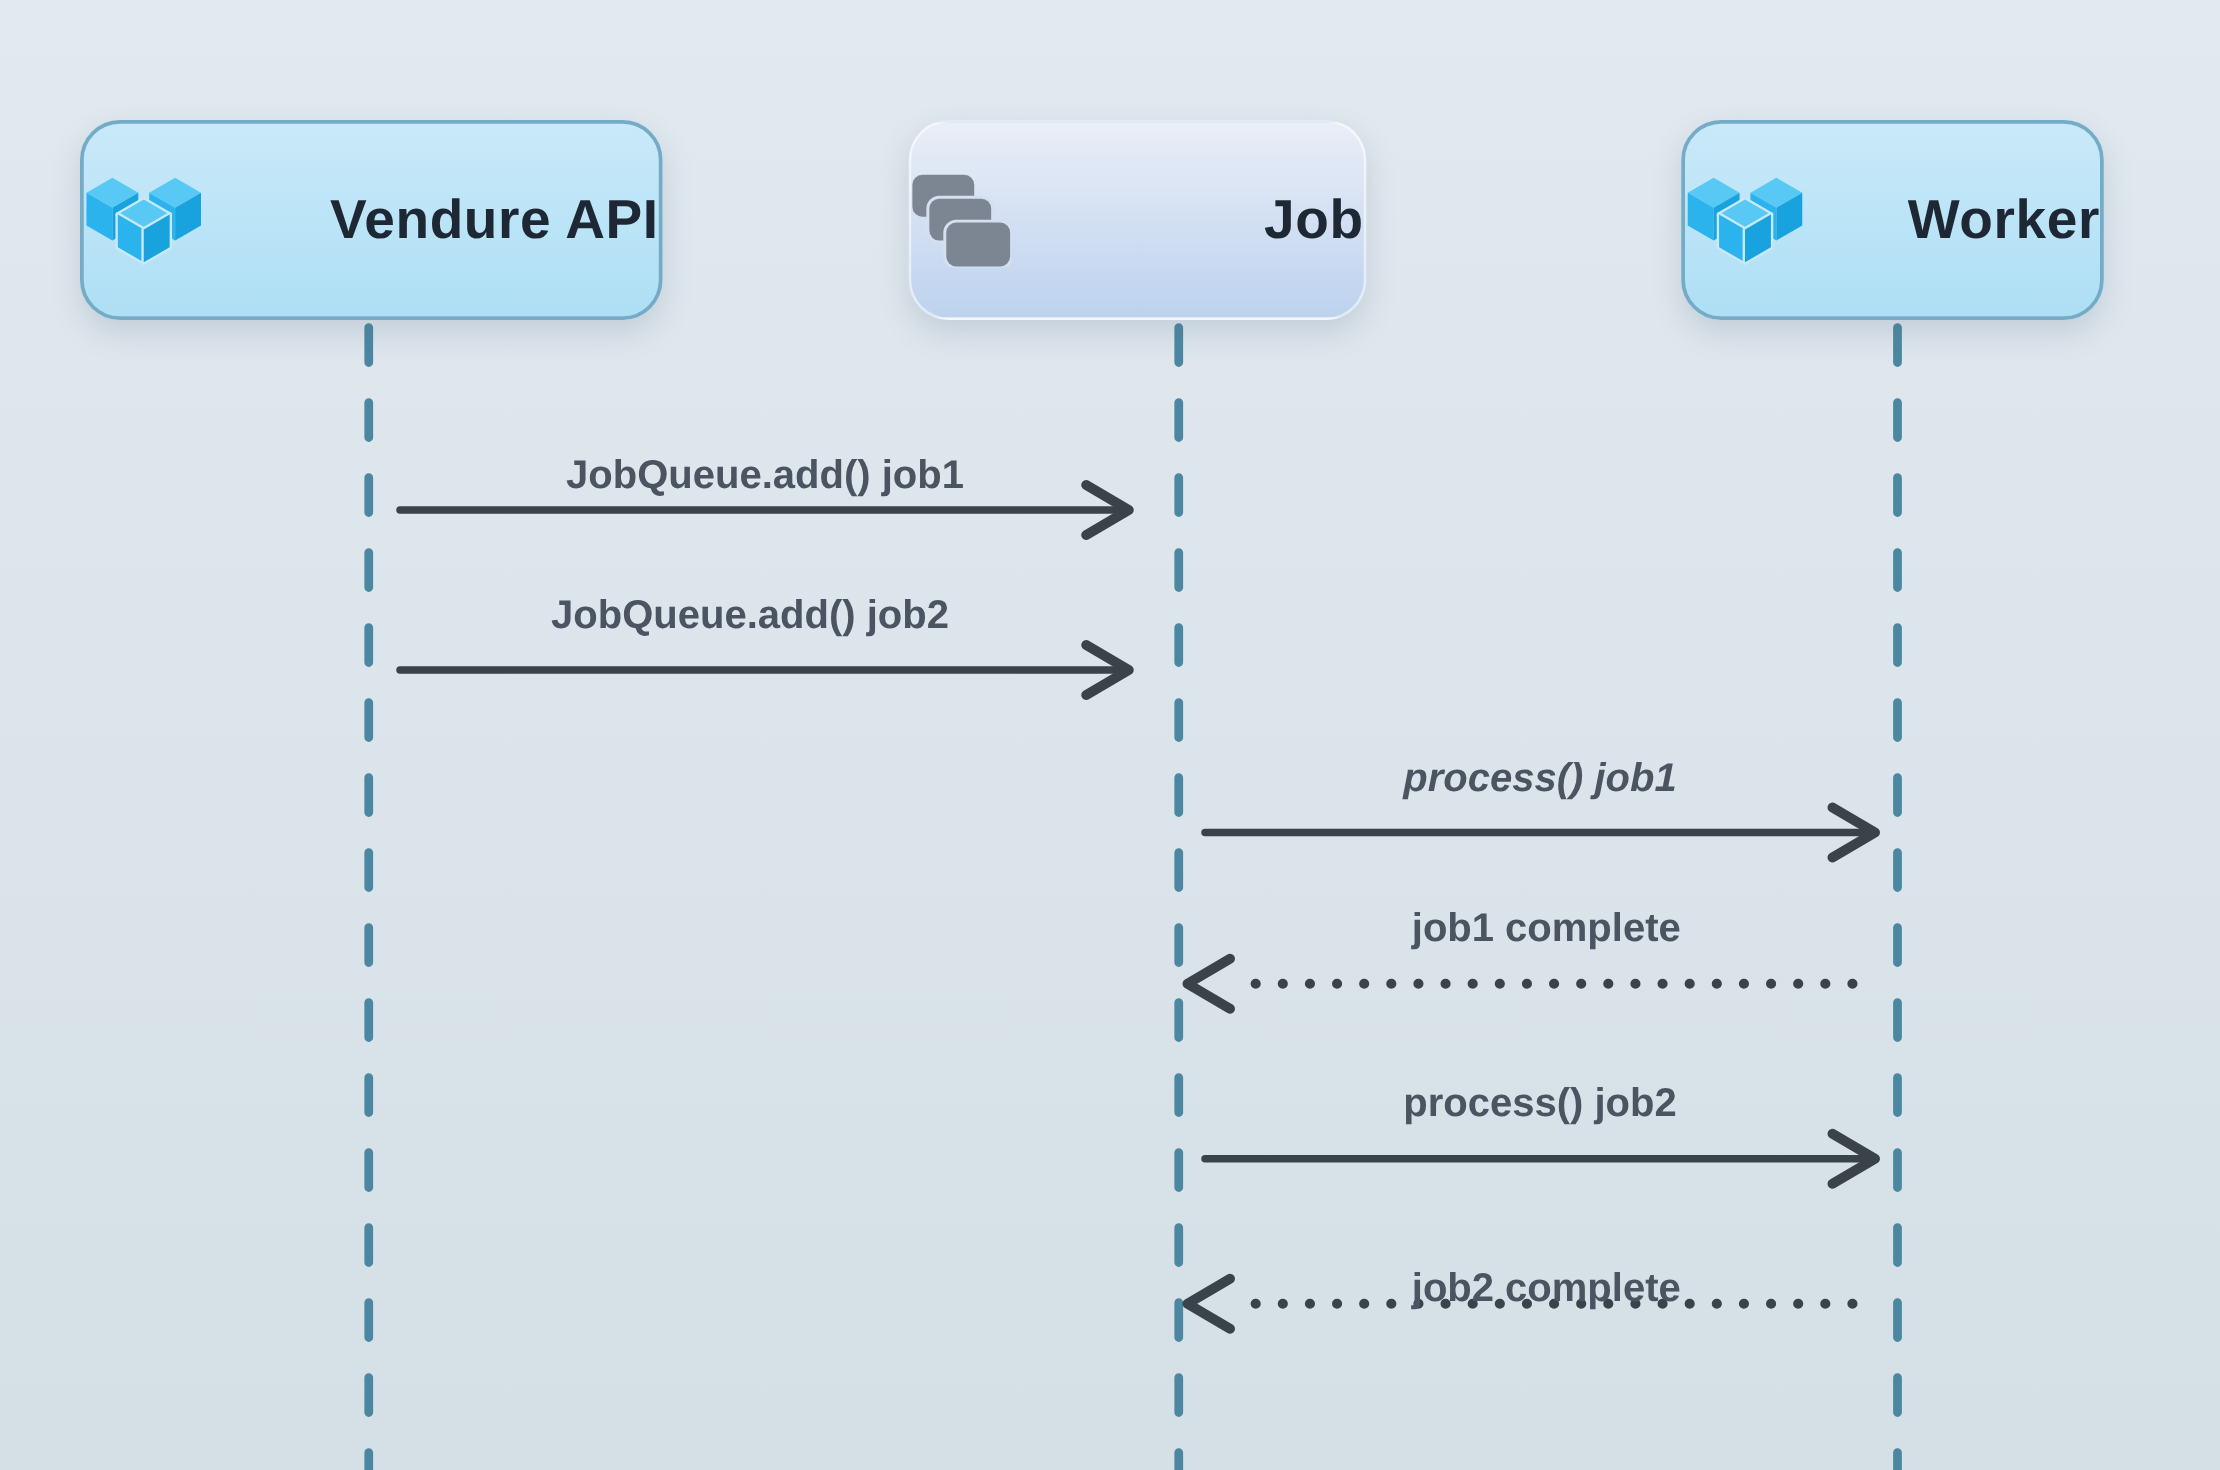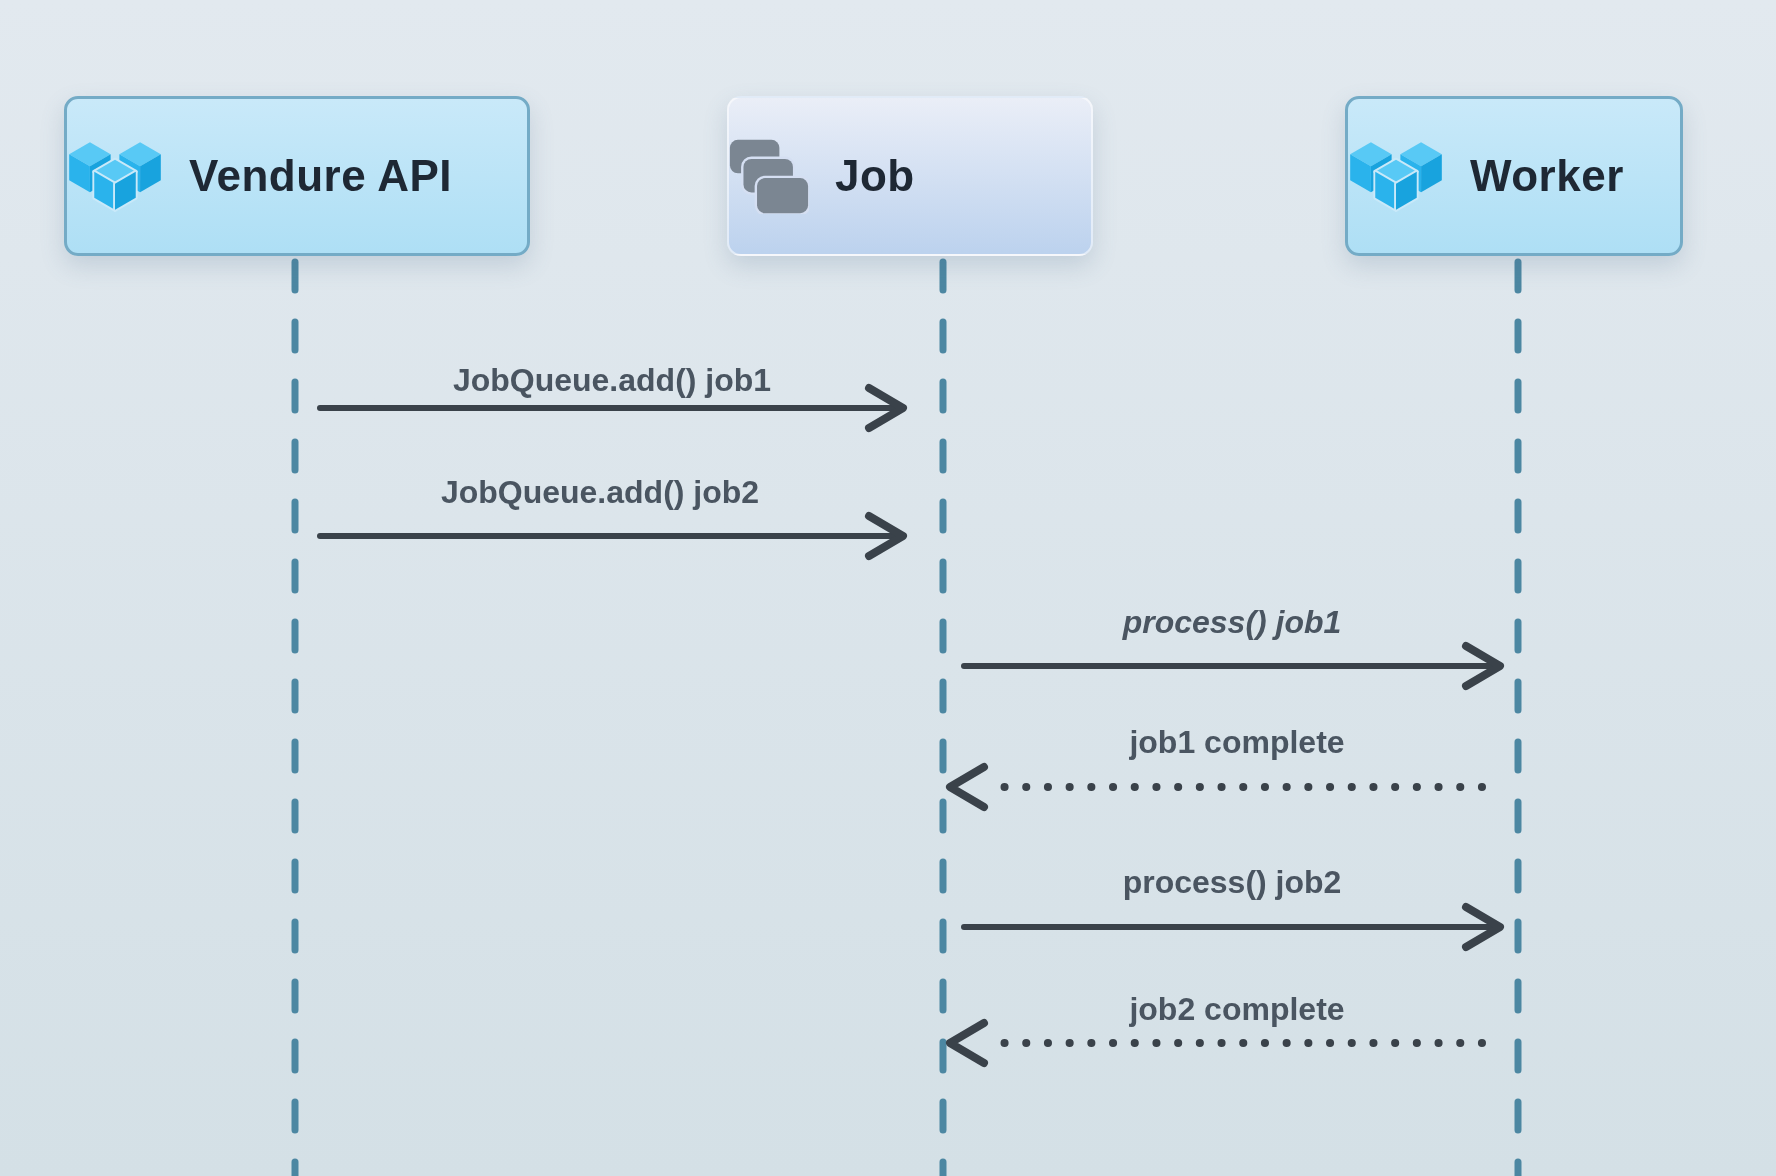--- a/index.html
+++ b/index.html
@@ -20,22 +20,22 @@
   .stage{position:relative;width:1776px;height:1176px;}
   .layer{position:absolute;inset:0;width:1776px;height:1176px;}
 
   .lifeline{stroke:var(--lifeline);stroke-width:7;stroke-linecap:round;stroke-dasharray:28 32;fill:none;}
   .msg-line{stroke:var(--arrow);stroke-width:6;stroke-linecap:round;fill:none;}
   .msg-head{stroke:var(--arrow);stroke-width:8;stroke-linecap:round;stroke-linejoin:round;fill:none;}
   .msg-dots{stroke:var(--arrow);stroke-width:8;stroke-linecap:round;stroke-dasharray:0.1 21.6;fill:none;}
 
   .actor{
     position:absolute;top:96px;height:160px;
-    display:flex;align-items:center;justify-content:flex-start;gap:26px;
-    border-radius:14px;
+    display:flex;align-items:center;justify-content:space-between;gap:26px;
+    border-radius:32px;
     box-shadow:0 10px 24px rgba(80,110,140,.20);
   }
   .actor-blue{
     background:linear-gradient(180deg,var(--actor-fill-top) 0%,var(--actor-fill-bottom) 100%);
     border:3px solid var(--actor-border);
   }
   .actor-job{
     left:727px;width:366px;
     background:linear-gradient(180deg,var(--job-fill-top) 0%,var(--job-fill-bottom) 100%);
     border:2px solid rgba(255,255,255,.55);
@@ -151,15 +151,15 @@
       </g>
     </svg>
     <span class="actor-label">Worker</span>
   </div>
 
   <div class="msg-label" style="left:612px;top:366px;margin-top:14px;">JobQueue.add() job1</div>
   <div class="msg-label" style="left:600px;top:492px;">JobQueue.add() job2</div>
   <div class="msg-label" style="left:1232px;top:622px;font-style:italic;">process() job1</div>
   <div class="msg-label" style="left:1237px;top:742px;">job1 complete</div>
   <div class="msg-label" style="left:1232px;top:882px;">process() job2</div>
-  <div class="msg-label" style="left:1237px;top:1009px;">job2 complete</div>
+  <div class="msg-label" style="left:1237px;top:1030px;">job2 complete</div>
 
 </div>
 
 </body></html>

